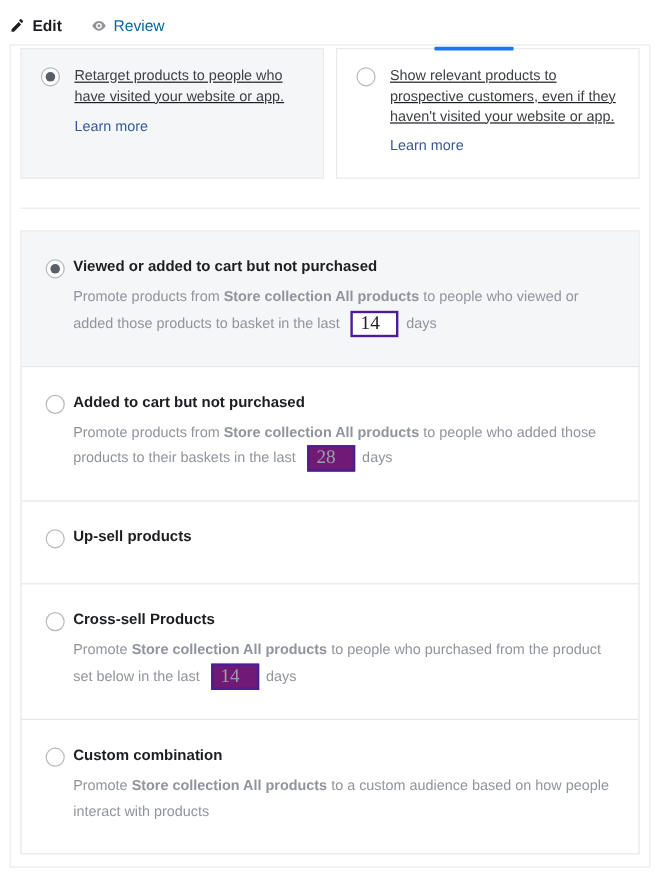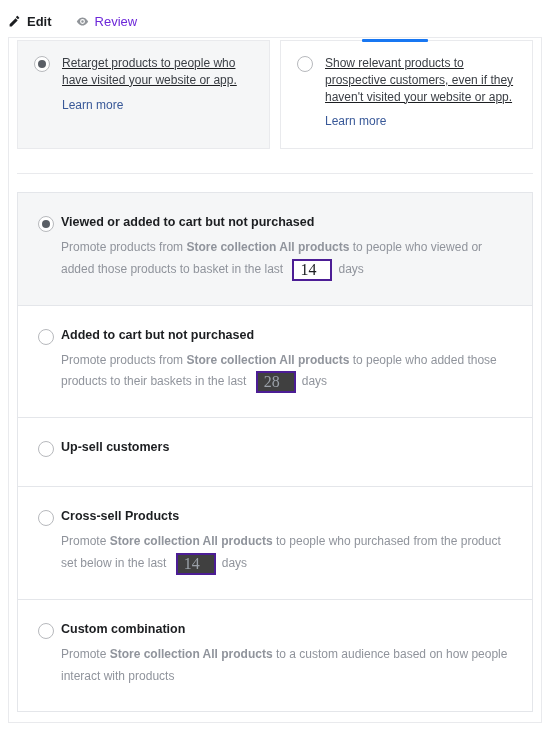--- a/index.html
+++ b/index.html
@@ -1,19 +1,19 @@
 <!DOCTYPE html>
 <html><head>
 <meta charset="utf-8">
 <style>
   html,body{margin:0;padding:0;font-family:"Helvetica Neue",Arial,sans-serif;font-size:12px;color:#1c1e21;background:#fff;}
   .page{width:550px;height:735px;box-sizing:border-box;padding:0 8px 10px 8px;position:relative;}
   
   .tabs{display:flex;gap:24px;padding:14px 6px 8px 0;}
-  .tab{display:flex;align-items:center;gap:6px;font-size:13px;color:#6d28d9;cursor:pointer;}
+  .tab{display:flex;align-items:center;gap:6px;font-size:13px;color:#0369a1;cursor:pointer;}
   .tab.active{color:#1c1e21;font-weight:600;}
   .tab-underline{position:absolute;top:39px;right:122px;width:66px;height:3px;background:#1877f2;border-radius:1px;}
   .icon-svg{width:13px;height:13px;display:block;}
   
   .section{border:1px solid #e9eaed;background:#fff;box-sizing:border-box;}
   .top-row{display:flex;gap:10px;margin-top:2px;}
   .top-card{flex:1;border:1px solid #e9eaed;background:#fff;padding:14px 14px 18px 16px;box-sizing:border-box; font-size:12px;}
   .top-card.sel{background:#f5f6f7;}
   .card-body{display:flex;gap:12px;text-decoration:underline;}
   .radio{width:14px;height:14px;border:1px solid #b7b9bd;border-radius:50%;flex:0 0 14px;position:relative;background:#fff;margin-top:1px;}
@@ -24,21 +24,21 @@
   
   .opts{border:1px solid #e4e6ea;}
   .opt{border-top:1px solid #e4e6ea;padding:22px 20px 24px 20px;display:flex;gap:7px;box-sizing:border-box;}
   .opt:first-child{border-top:none;}
   .opt.sel{background:#f5f6f7;}
   .opt-body{flex:1;}
   .opt-title{font-weight:600;font-size:12.5px;color:#1c1e21;margin-bottom:8px;}
   .opt-desc{color:#90949c;line-height:1.8;}
   .opt-desc .bold{font-weight:600;}
   .numbox{width:40px;height:22px;border:2px solid #4c1d95;background:#fff;font-size:16px;text-align:left;padding:0 6px;margin:0 6px;vertical-align:middle;box-sizing:border-box;color:#1c1e21;font-family:Liberation Serif, serif;}
-  .numbox.dis{background:#404040;color:#9aa0a8;}
+  .numbox.dis{background:#701a75;color:#9aa0a8;}
 </style>
 </head>
 <body>
 <div class="page">
 
 <div class="tabs">
   <div class="tab active">
     <svg class="icon-svg" viewBox="0 0 16 16">
           <path fill="#1c1e21" d="M2 11.5V14h2.5l7.37-7.37-2.5-2.5L2 11.5zM13.71 4.04a.7.7 0 0 0 0-1L12 1.29a.7.7 0 0 0-1 0l-1.34 1.34 2.5 2.5 1.55-1.09z"></path>
         </svg>
@@ -96,21 +96,21 @@
         <div class="opt-title">Added to cart but not purchased</div>
         <div class="opt-desc">
           <span>Promote products from </span><span class="bold">Store collection All products</span><span> to people who added those products to their baskets in the last </span><input class="numbox dis" disabled="" value="28" style=""><span>days</span>
         </div>
       </div>
     </div>
 
     <div class="opt">
       <div class="radio"></div>
       <div class="opt-body">
-        <div class="opt-title">Up-sell customers</div>
+        <div class="opt-title">Up-sell products</div>
       </div>
     </div>
 
     <div class="opt">
       <div class="radio"></div>
       <div class="opt-body">
         <div class="opt-title">Cross-sell Products</div>
         <div class="opt-desc">
           <span>Promote </span><span class="bold">Store collection All products</span><span> to people who purchased from the product set below in the last </span><input class="numbox dis" disabled="" value="14" style=""><span>days</span>
         </div>

